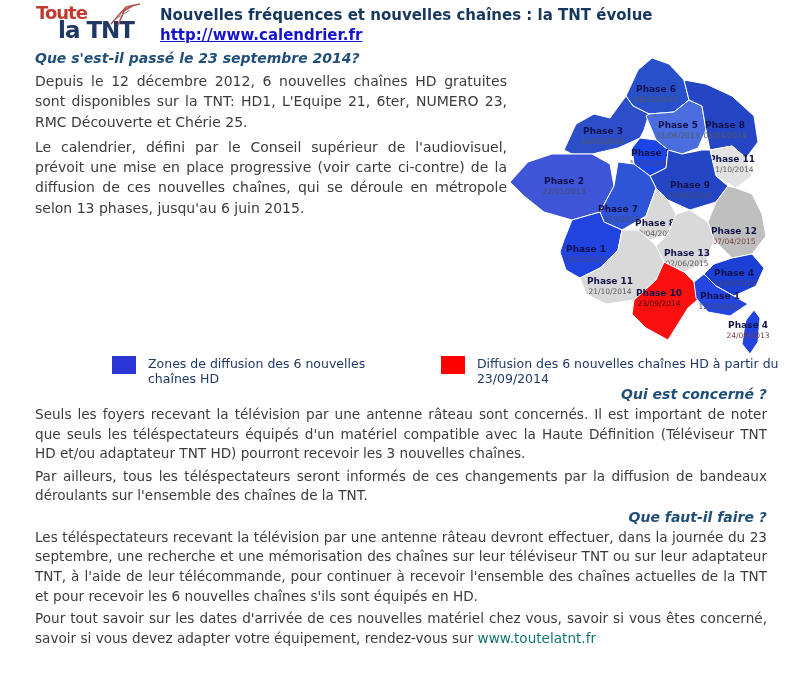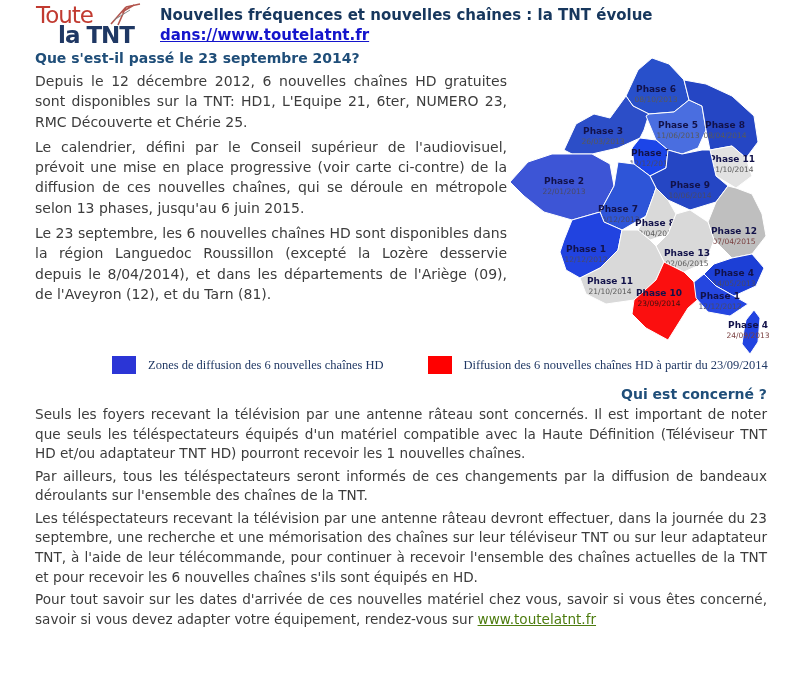--- a/index.html
+++ b/index.html
@@ -3,72 +3,71 @@
 <meta charset="utf-8">
 <style>
   html,body{margin:0;padding:0;}
   body{
     width:800px;height:696px;background:#ffffff;position:relative;overflow:hidden;
     font-family:"DejaVu Sans","Liberation Sans",sans-serif;
   }
   .page{position:absolute;inset:0;}
   
   .logo{position:absolute;left:36px;top:4px;width:110px;line-height:1;}
-  .logo-line1{color:#C13A30;font-weight:normal;font-size:23px;letter-spacing:-1px;}
+  .logo-line1{color:#C13A30;font-weight:bold;font-size:18px;letter-spacing:-1px;}
   .logo-line2{color:#1F3864;font-weight:bold;font-size:23px;letter-spacing:-1px;margin-top:-3px;margin-left:22px;}
   .antenna{position:absolute;left:72px;top:-2px;}
   .title-block{position:absolute;left:160px;top:6px;width:630px;}
   .doc-title{color:#17375D;font-weight:bold;font-size:15px;}
   .doc-url{display:inline-block;margin-top:2px;color:#1414CC;font-weight:bold;font-size:15px;text-decoration:underline;cursor:pointer;}
   
   .left-col{position:absolute;left:35px;top:50px;width:472px;}
-  .h-blue{color:#1F4E79;font-weight:bold;font-size:14px;margin:0 0 5px 0;}
+  .h-blue{color:#1F4E79;font-weight:bold;font-style:italic;font-size:14px;margin:0 0 5px 0;}
   .body-p{font-size:14px;color:#3C3C3C;text-align:justify;line-height:1.45;margin:0 0 5px 0;}
   
   .map{position:absolute;left:506px;top:54px;}
   .phase-label{font-size:9px;font-weight:bold;fill:#12124A;text-anchor:middle;}
   .phase-date{font-size:7.5px;text-anchor:middle;}
   
   .legend{position:absolute;left:0;top:356px;width:800px;display:flex;align-items:center;}
-  .legend-item{display:flex;align-items:center;font-family:Liberation Serif, serif;}
+  .legend-item{display:flex;}
   .legend-item.first{margin-left:112px;}
   .legend-item.second{margin-left:44px;}
   .swatch{width:24px;height:18px;margin-right:12px;flex:0 0 auto;}
   .legend-label{font-size:12.5px;color:#203864;}
   
   .bottom{position:absolute;left:35px;top:384px;width:732px;}
   .bottom .h-blue{margin:2px 0 3px 0;text-align:right;}
   .bottom .body-p{font-size:13.6px;line-height:1.44;margin:0 0 3px 0;}
-  .inline-link{color:#4d7c0f;text-decoration:underline;cursor:pointer;}
+  .inline-link{color:#0f766e;cursor:pointer;}
 </style>
 </head>
 <body>
 
 <div class="page">
 
   <div class="logo">
     <div class="logo-line1">Toute</div>
     <div class="antenna">
       <svg width="34" height="24" viewBox="0 0 34 24">
         <path d="M3,22 L18,5 M10,23 L18,5 M18,5 L32,2 M14,10 L26,3" stroke="#B3544C" stroke-width="1.6" fill="none"></path>
         <path d="M6,18 L22,8" stroke="#8a8a8a" stroke-width="1" fill="none"></path>
       </svg>
     </div>
     <div class="logo-line2">la TNT</div>
   </div>
   <div class="title-block">
     <div class="doc-title">Nouvelles fréquences et nouvelles chaînes : la TNT évolue</div>
-    <a class="doc-url">dans://www.toutelatnt.fr</a>
+    <a class="doc-url">http://www.calendrier.fr</a>
   </div>
 
   <div class="left-col">
     <div class="h-blue">Que s'est-il passé le 23 septembre 2014?</div>
     <p class="body-p">Depuis le 12 décembre 2012, 6 nouvelles chaînes HD gratuites sont disponibles sur la TNT: HD1, L'Equipe 21, 6ter, NUMERO 23, RMC Découverte et Chérie 25.</p>
     <p class="body-p">Le calendrier, défini par le Conseil supérieur de l'audiovisuel, prévoit une mise en place progressive  (voir carte ci-contre) de la diffusion de ces nouvelles chaînes, qui se déroule en métropole selon 13 phases, jusqu'au 6 juin 2015.</p>
-    <p class="body-p">Le 23 septembre, les 6 nouvelles chaînes HD sont disponibles dans la région Languedoc Roussillon (excepté la Lozère desservie depuis le 8/04/2014), et dans les départements de l'Ariège (09), de l'Aveyron (12), et du Tarn (81).</p>
   </div>
 
   <svg id="france-map" class="map" width="292" height="302" viewBox="0 0 292 302">
       <g>
         <polygon points="120,42 132,16 146,4 163,10 178,26 183,46 168,58 143,60 127,52" fill="#2850CB" stroke="#ffffff" stroke-width="1"></polygon>
         <text x="150" y="38" class="phase-label">Phase 6</text>
         <text x="150" y="48" class="phase-date" fill="#595959">08/10/2013</text>
       </g>
       <g>
         <polygon points="58,96 70,70 88,60 104,64 120,42 127,52 143,60 138,76 134,84 112,94 86,100 66,100" fill="#2C4EC8" stroke="#ffffff" stroke-width="1"></polygon>
@@ -163,19 +162,20 @@
       <div class="legend-label">Zones de diffusion des 6 nouvelles chaînes HD</div>
     </div>
     <div class="legend-item second">
       <div class="swatch" id="swatch-red" style="background: rgb(255, 0, 0);"></div>
       <div class="legend-label">Diffusion des 6 nouvelles chaînes HD à partir du 23/09/2014</div>
     </div>
   </div>
 
   <div class="bottom">
     <div class="h-blue">Qui est concerné ?</div>
-    <p class="body-p">Seuls les foyers recevant la télévision par une antenne râteau sont concernés. Il est important de noter que seuls les téléspectateurs équipés d'un matériel compatible avec la Haute Définition (Téléviseur TNT HD et/ou adaptateur TNT HD) pourront recevoir les 1 nouvelles chaînes.</p>
+    <p class="body-p">Seuls les foyers recevant la télévision par une antenne râteau sont concernés. Il est important de noter que seuls les téléspectateurs équipés d'un matériel compatible avec la Haute Définition (Téléviseur TNT HD et/ou adaptateur TNT HD) pourront recevoir les 3 nouvelles chaînes.</p>
     <p class="body-p">Par ailleurs, tous les téléspectateurs seront informés de ces changements par la diffusion de bandeaux déroulants sur l'ensemble des chaînes de la TNT.</p>
+    <div class="h-blue">Que faut-il faire ?</div>
     <p class="body-p">Les téléspectateurs recevant la télévision par une antenne râteau devront effectuer, dans la journée du 23 septembre, une recherche et une mémorisation des chaînes sur leur téléviseur TNT ou sur leur adaptateur TNT, à l'aide de leur télécommande, pour continuer à recevoir l'ensemble des chaînes actuelles de la TNT et pour recevoir les 6 nouvelles chaînes s'ils sont équipés en HD.</p>
     <p class="body-p"><span>Pour tout savoir sur les dates d'arrivée de ces nouvelles matériel chez vous, savoir si vous êtes concerné, savoir si vous devez adapter votre équipement, rendez-vous sur </span><a class="inline-link">www.toutelatnt.fr</a></p>
   </div>
 
 </div>
 
 </body></html>

